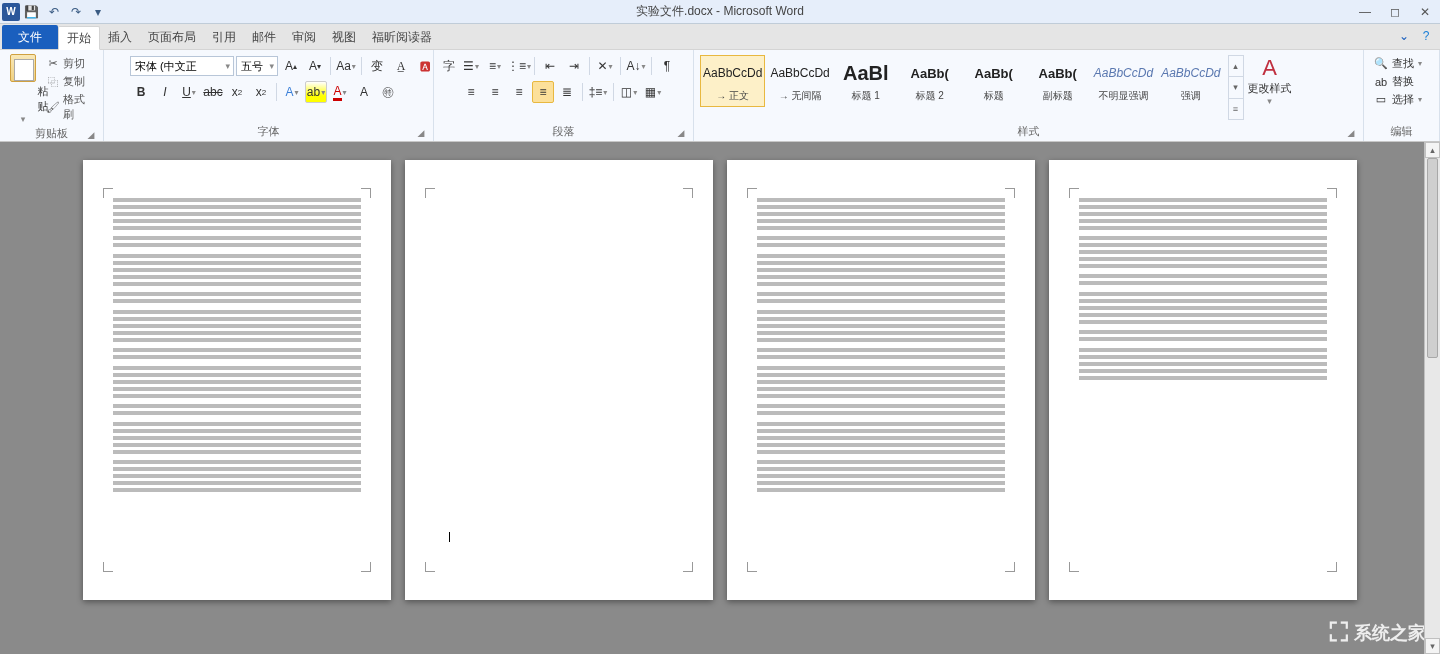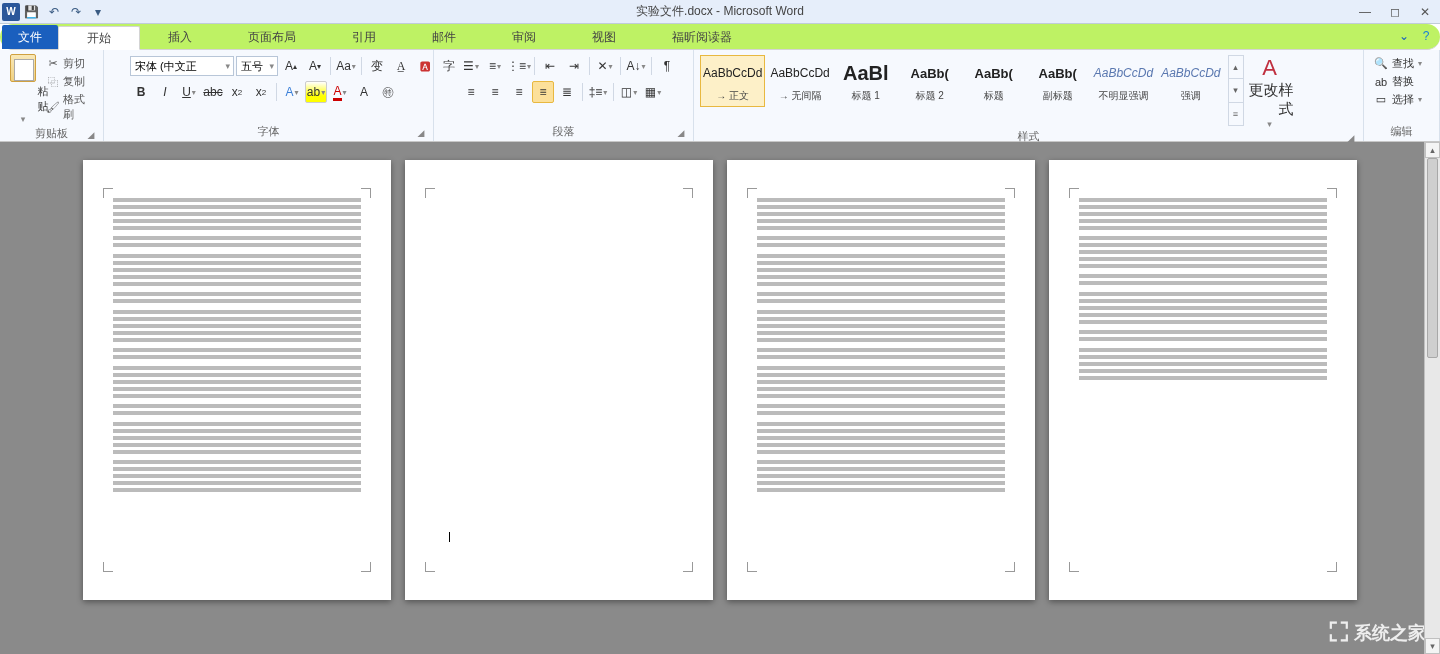--- a/index.html
+++ b/index.html
@@ -8,23 +8,23 @@
 
 .titlebar { height: 24px; background: #e6eefa; display: flex; align-items: center; border-bottom: 1px solid #c0ccd8; position: relative; }
 .qat { display: flex; align-items: center; gap: 2px; padding-left: 2px; }
 .word-logo { width: 18px; height: 18px; background: #2b579a; color: #fff; font-size: 10px; font-weight: bold; display: flex; align-items: center; justify-content: center; border-radius: 2px; }
 .qat-btn { width: 20px; height: 20px; display: flex; align-items: center; justify-content: center; font-size: 12px; color: #3a5b83; cursor: pointer; }
 .titlebar-title { position: absolute; left: 50%; transform: translateX(-50%); font-size: 12px; color: #444; }
 .window-controls { position: absolute; right: 0; top: 0; display: flex; align-items: center; height: 24px; }
 .wc-btn { width: 30px; height: 20px; display: flex; align-items: center; justify-content: center; font-size: 12px; color: #555; cursor: pointer; }
 
 
-.ribbon-tabs { height: 26px; background: #bef264; display: flex; align-items: flex-end; padding-left: 2px; border-bottom: 1px solid #d4d4d4; position: relative; border-radius: 13px; }
+.ribbon-tabs { height: 26px; background: #e5e5e5; display: flex; align-items: flex-end; padding-left: 2px; border-bottom: 1px solid #d4d4d4; position: relative; }
 .file-tab { background: #1a5fbe; color: #fff; padding: 4px 16px; font-size: 12px; height: 24px; display: flex; align-items: center; cursor: pointer; border-radius: 2px 2px 0 0; }
-.rt { padding: 4px 28px; font-size: 12px; color: #444; cursor: pointer; height: 24px; display: flex; align-items: center; }
+.rt { padding: 4px 8px; font-size: 12px; color: #444; cursor: pointer; height: 24px; display: flex; align-items: center; }
 .rt.active { border: 1px solid #d4d4d4; border-bottom: 1px solid #fff; background: #fff; margin-bottom: -1px; border-radius: 2px 2px 0 0; }
 .tab-right { position: absolute; right: 6px; top: 4px; display: flex; gap: 6px; }
 .tab-right .ic { width: 16px; height: 16px; font-size: 12px; color: #1a5fbe; cursor: pointer; display: flex; align-items: center; justify-content: center; }
 
 
 .ribbon-body { height: 92px; background: #f6f9fe; border-bottom: 1px solid #c7c7c7; display: flex; }
 .group { border-right: 1px solid #d8e1ec; display: flex; flex-direction: column; padding: 2px 4px; position: relative; }
 .group-content { flex: 1; display: flex; }
 .group-label { height: 16px; font-size: 11px; color: #666; text-align: center; display: flex; align-items: center; justify-content: center; position: relative; }
 .dlg-launcher { position: absolute; right: 2px; bottom: 0; font-size: 9px; color: #888; cursor: pointer; width: 12px; height: 12px; display: flex; align-items: center; justify-content: center; }
@@ -58,21 +58,21 @@
 .style-preview { font-size: 12px; color: #222; white-space: nowrap; height: 28px; display: flex; align-items: center; }
 .style-preview.big { font-size: 20px; font-weight: bold; }
 .style-preview.h1 { font-size: 13px; font-weight: bold; }
 .style-preview.italic { font-style: italic; color: #5a78b0; }
 .style-name { font-size: 10px; color: #444; margin-top: 2px; }
 .gallery-nav { width: 16px; display: flex; flex-direction: column; border: 1px solid #d0d8e4; margin: 3px 2px; }
 .gallery-nav div { flex: 1; display: flex; align-items: center; justify-content: center; font-size: 9px; color: #666; cursor: pointer; border-bottom: 1px solid #d0d8e4; }
 .gallery-nav div:last-child { border-bottom: none; }
 .change-styles { width: 48px; display: flex; flex-direction: column; align-items: center; padding-top: 3px; cursor: pointer; }
 .cs-icon { font-size: 22px; color: #c03040; }
-.cs-label { font-size: 15px; color: #333; text-align: right; }
+.cs-label { font-size: 11px; color: #333; text-align: right; }
 
 
 .edit-col { display: flex; flex-direction: column; gap: 1px; padding: 3px 4px; font-size: 11px; color: #333; }
 .edit-col div { display: flex; align-items: center; gap: 4px; cursor: pointer; padding: 1px 2px; white-space: nowrap; }
 
 
 .doc-area { height: calc(654px - 24px - 26px - 92px); background: #8a8a8a; position: relative; overflow: hidden; display: flex; justify-content: center; gap: 14px; padding: 18px 10px; }
 .page { width: 308px; height: 440px; background: #fff; box-shadow: 0 2px 6px rgba(0,0,0,0.4); position: relative; padding: 38px 30px; }
 .page-content { font-size: 5px; line-height: 1.5; color: #aaa; overflow: hidden; height: 100%; word-break: break-all; }
 .page-content p { margin-bottom: 4px; text-indent: 10px; background: repeating-linear-gradient(to bottom, #bbb 0, #bbb 4px, transparent 4px, transparent 7px); height: 34px; color: transparent; }

